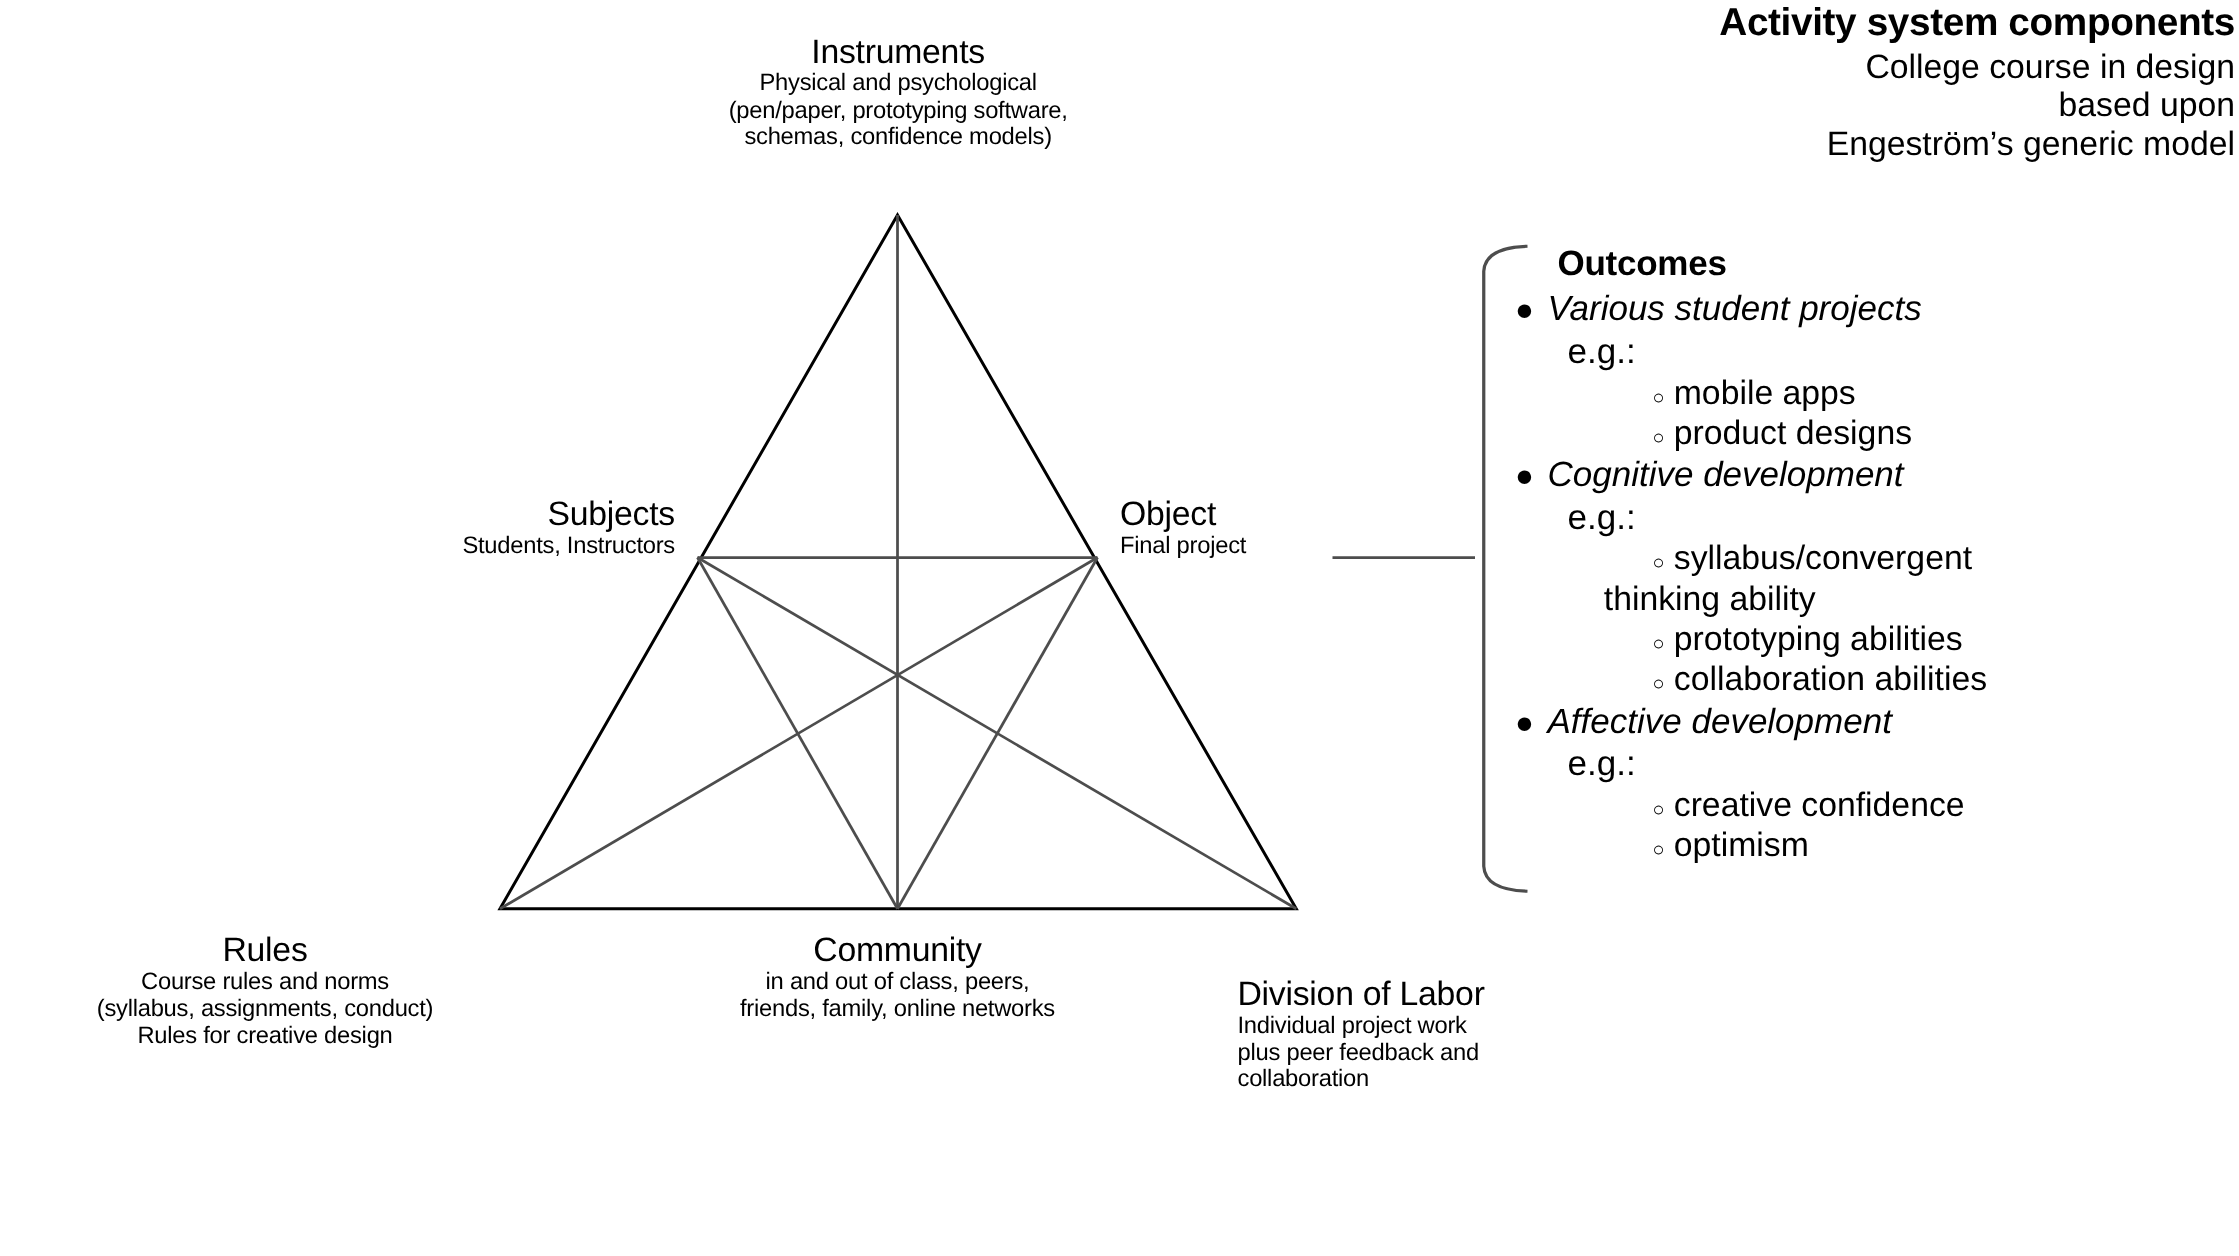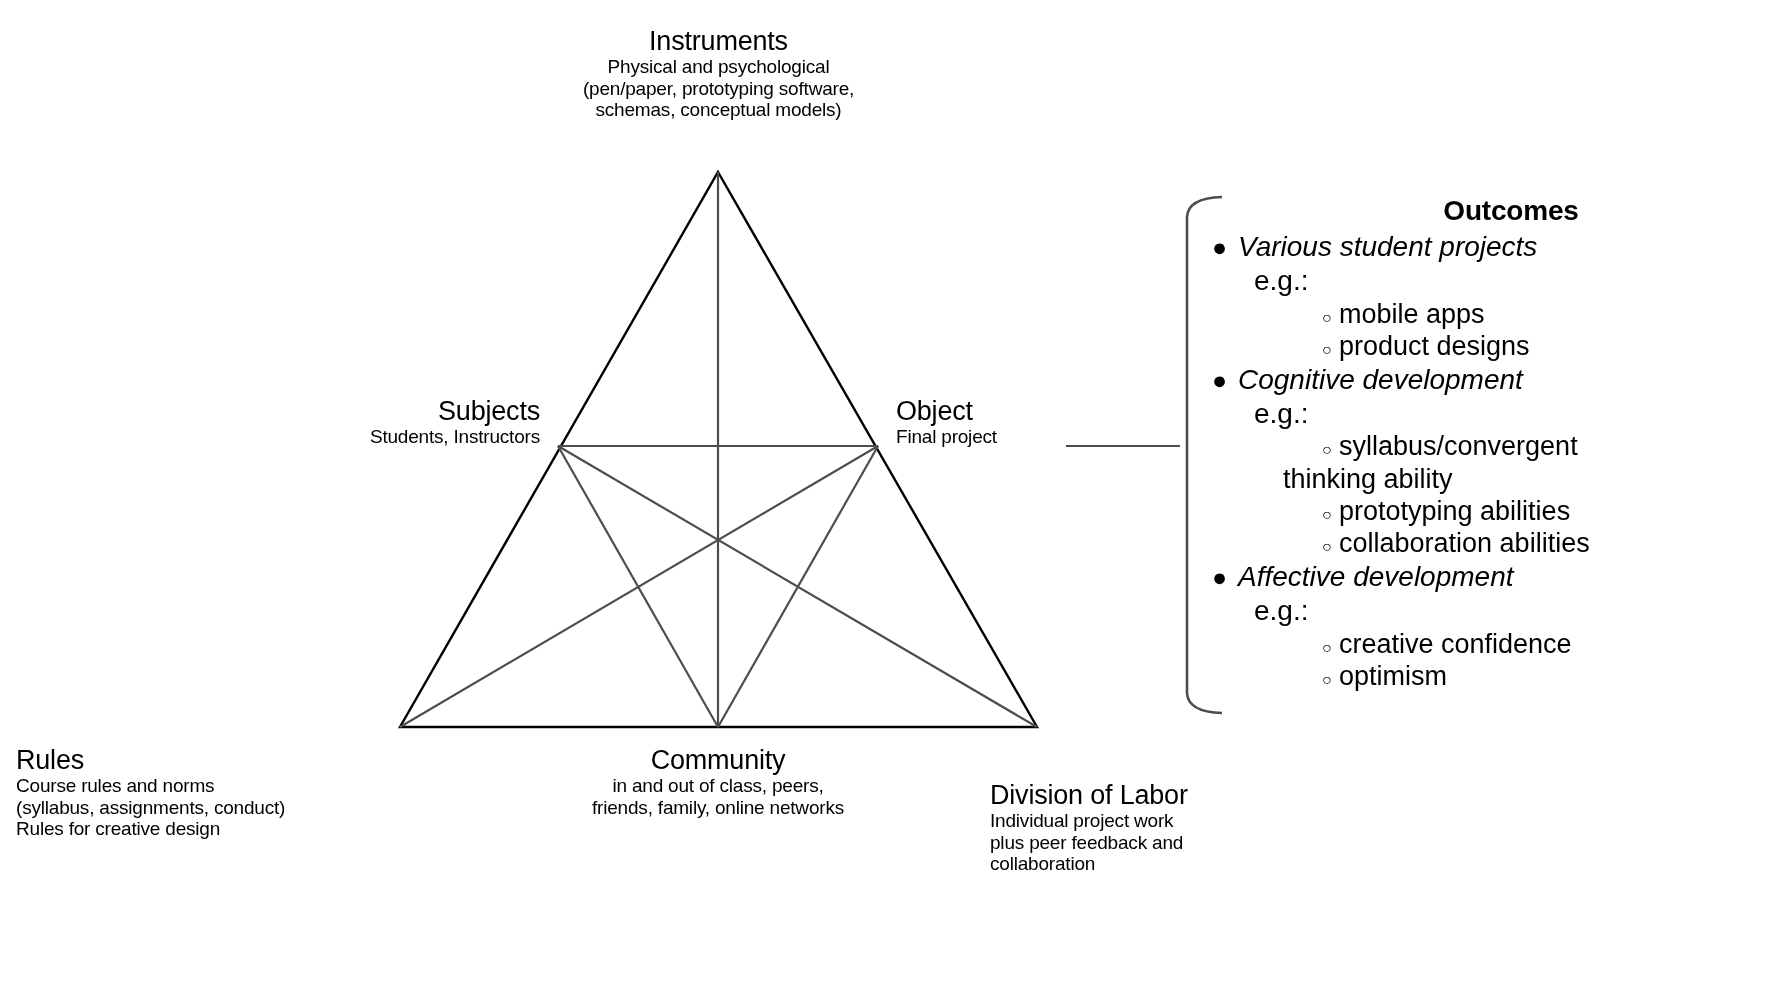--- a/index.html
+++ b/index.html
@@ -55,22 +55,22 @@
   }
   #label-subjects {
     left: 168px; top: 396px; width: 372px;
     text-align: right;
   }
   #label-object {
     left: 896px; top: 396px; width: 300px;
     text-align: left;
   }
   #label-rules {
-    left: 16px; top: 745px; width: 412px;
-    text-align: left;
+    left: 6px; top: 745px; width: 412px;
+    text-align: center;
   }
   #label-community {
     left: 487px; top: 745px; width: 462px;
     text-align: center;
   }
   #label-division {
     left: 990px; top: 780px; width: 392px;
     text-align: left;
   }
 
@@ -113,23 +113,22 @@
   #outcomes-body {
     position: absolute;
     left: 42px;
     top: 0px;
     width: 576px;
   }
   #outcomes-title {
     font-weight: bold;
     font-size: 28px;
     letter-spacing: -0.2px;
-    margin-left: 22px;
+    margin-left: 34px;
     margin-bottom: 3px;
-    text-align: center;
   }
   .oc-group { margin-bottom: 0px; }
   .oc-bullet-row {
     display: flex;
     align-items: baseline;
     font-size: 28px;
     font-style: italic;
     line-height: 1.22;
     white-space: nowrap;
   }
@@ -191,21 +190,21 @@
     <line x1="878" y1="446" x2="718" y2="727" stroke="#4d4d4d" stroke-width="2.2"></line>
 
     <line x1="1066" y1="446" x2="1180" y2="446" stroke="#4d4d4d" stroke-width="2.2"></line>
   </svg>
 
   <div class="node-label" id="label-instruments">
     <div class="node-title">Instruments</div>
     <div class="node-desc">
       <div>Physical and psychological</div>
       <div>(pen/paper, prototyping software,</div>
-      <div>schemas, conceptual models)</div>
+      <div>schemas, confidence models)</div>
     </div>
   </div>
 
   <div class="node-label" id="label-subjects">
     <div class="node-title">Subjects</div>
     <div class="node-desc">
       <div>Students, Instructors</div>
     </div>
   </div>
 
@@ -235,20 +234,28 @@
 
   <div class="node-label" id="label-division">
     <div class="node-title">Division of Labor</div>
     <div class="node-desc">
       <div>Individual project work</div>
       <div>plus peer feedback and</div>
       <div>collaboration</div>
     </div>
   </div>
 
+  <div id="header-block">
+    <div id="header-title">Activity system components</div>
+    <div id="header-sub">
+      <div>College course in design</div>
+      <div>based upon</div>
+      <div>Engeström’s generic model</div>
+    </div>
+  </div>
 
   <div id="outcomes-panel">
 
     <svg id="outcomes-bracket" viewBox="0 0 60 520" preserveAspectRatio="none">
       <path d="M 52 2 Q 18 3 17 22 L 17 498 Q 18 517 52 518" fill="none" stroke="#4d4d4d" stroke-width="2.6"></path>
     </svg>
 
     <div id="outcomes-body">
       <div id="outcomes-title">Outcomes</div>
 

